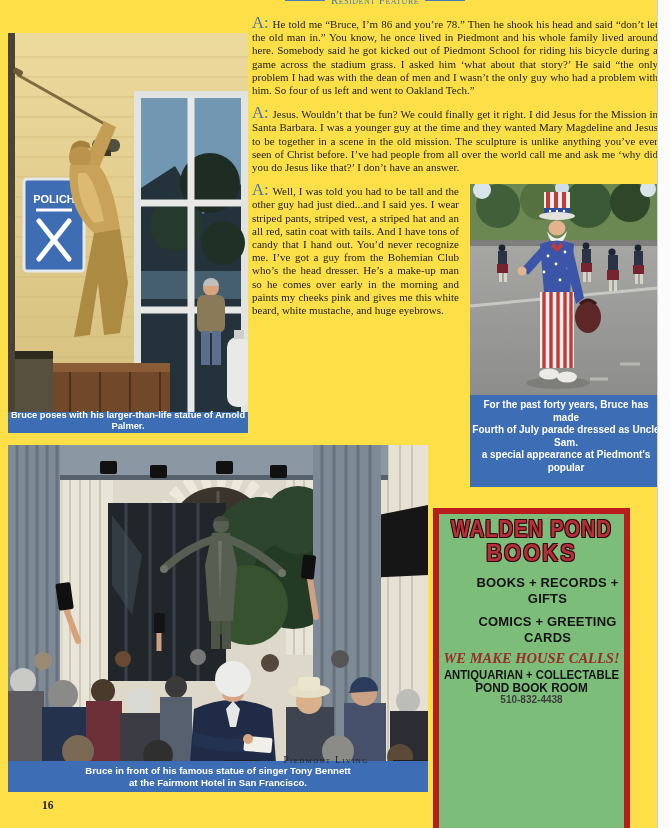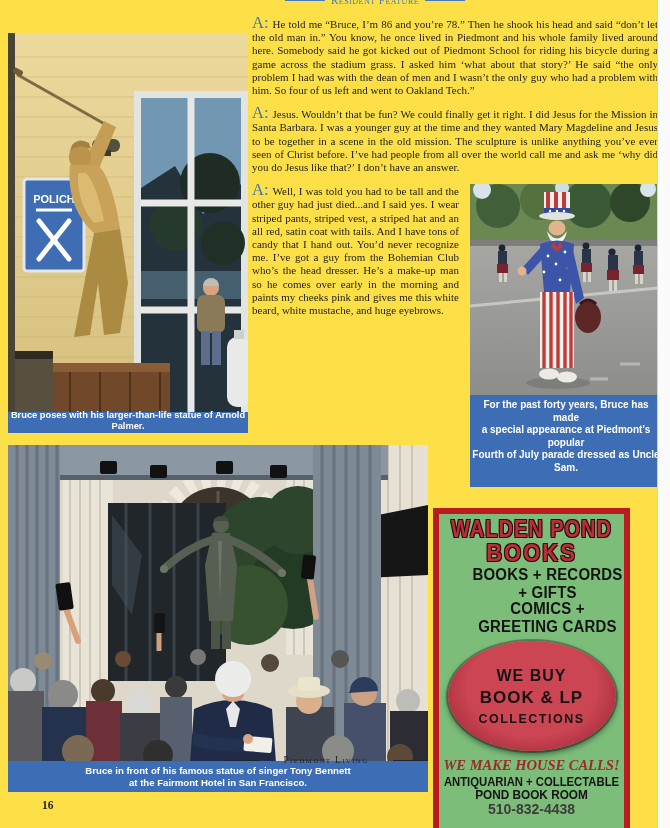--- a/index.html
+++ b/index.html
@@ -38,35 +38,35 @@
   .ph-bennett{left:8px;top:445px;width:420px;height:318px;}
 
   
   .ad{position:absolute;left:433px;top:508px;width:197px;height:336px;box-sizing:border-box;
       background:#7cbd7a;border:6px solid #b91c1c;text-align:center;
       font-family:"Liberation Sans",sans-serif;overflow:hidden;}
   .ad-title1{margin-top:4px;font-size:20px;font-weight:bold;letter-spacing:1px;color:#b6303c;
              transform:scaleY(1.15);text-shadow:1px 1px 0 #35080d,-1px 1px 0 #35080d,1px -1px 0 #35080d,-1px -1px 0 #35080d;}
   .ad-title2{font-size:22px;font-weight:bold;letter-spacing:2px;color:#b6303c;margin-top:-1px;
              transform:scaleY(1.1);text-shadow:1px 1px 0 #35080d,-1px 1px 0 #35080d,1px -1px 0 #35080d,-1px -1px 0 #35080d;}
-  .ad-black{font-size:15px;font-weight:bold;color:#131313;letter-spacing:.2px;margin-top:0;
+  .ad-black{font-size:13px;font-weight:bold;color:#131313;letter-spacing:.2px;margin-top:9px;
             transform:scaleY(1.05);padding-left:32px;}
   .ad-oval{width:168px;height:110px;margin:7px auto 0 auto;border-radius:50%;
            background:radial-gradient(ellipse at 50% 42%,#cb4553 55%,#a92e3e 80%,#6f1b28 100%);
            box-shadow:0 3px 6px rgba(0,0,0,.55), 0 0 0 2px rgba(20,35,20,.35);
            display:flex;flex-direction:column;align-items:center;justify-content:center;color:#141414;}
   .ad-oval .o1{font-size:16px;font-weight:bold;letter-spacing:1px;}
   .ad-oval .o2{font-size:17px;font-weight:bold;letter-spacing:1px;margin-top:3px;}
   .ad-oval .o3{font-size:12.5px;font-weight:bold;letter-spacing:1.5px;margin-top:4px;}
   .ad-house{font-family:"Liberation Serif",serif;font-style:italic;font-weight:bold;
             font-size:14.5px;color:#9c2a2a;margin-top:6px;}
   .ad-anti{font-size:11.3px;font-weight:bold;color:#131313;margin-top:2px;transform:scaleY(1.05);}
   .ad-anti2{font-size:11.8px;font-weight:bold;color:#131313;transform:scaleY(1.05);}
   .ad-addr{font-size:12.8px;font-weight:bold;color:#3c3c3c;margin-top:2px;letter-spacing:.3px;}
-  .ad-phone{font-size:14px;font-weight:bold;color:#3c3c3c;margin-top:-1px;}
+  .ad-phone{font-size:10px;font-weight:bold;color:#3c3c3c;margin-top:-1px;}
 
   
   .footer-num{position:absolute;left:42px;top:799px;font-size:11.5px;font-weight:bold;color:#222;}
   .footer-mag{position:absolute;left:0;top:755px;width:652px;display:flex;align-items:center;
               justify-content:center;gap:24px;color:#222;}
   .footer-mag .ftext{font-size:9.5px;font-variant:small-caps;letter-spacing:1.3px;white-space:nowrap;}
   .frule{width:34px;height:0;border-top:1px solid #222;}
 </style>
 </head>
 <body>
@@ -235,22 +235,22 @@
             <rect x="70" y="108" width="34" height="76" fill="#f0efeb"></rect>
             <path d="M74 108v76M81 108v76M88 108v76M95 108v76M101 108v76" stroke="#c03a3a" stroke-width="3.4"></path>
             <path d="M70 108h34l-2 40h-30z" fill="none"></path>
             <ellipse cx="79" cy="190" rx="10" ry="5.5" fill="#eceae6"></ellipse>
             <ellipse cx="97" cy="193" rx="10" ry="5.5" fill="#eceae6"></ellipse>
           </g>
         </svg>
       </div>
       <div class="cap cap-sam">
         <div>For the past forty years, Bruce has made</div>
+        <div>Fourth of July parade dressed as Uncle Sam.</div>
         <div>a special appearance at Piedmont’s popular</div>
-        <div>Fourth of July parade dressed as Uncle Sam.</div>
       </div>
     </div>
 
     <p><span class="qa-init">A:</span><span>Well, I was told you had to be tall and the other guy had just died...and I said yes. I wear striped pants, striped vest, a striped hat and an all red, satin coat with tails. And I have tons of candy that I hand out. You’d never recognize me. I’ve got a guy from the Bohemian Club who’s the head dresser. He’s a make-up man so he comes over early in the morning and paints my cheeks pink and gives me this white beard, white mustache, and huge eyebrows.</span></p>
   </div>
 
   <div class="photo ph-bennett">
     <svg viewBox="0 0 420 318" width="420" height="318">
       <rect width="420" height="318" fill="#ded8cb"></rect>
       <g>
@@ -355,25 +355,20 @@
   <div class="cap cap-bennett">
     <div>Bruce in front of his famous statue of singer Tony Bennett</div>
     <div>at the Fairmont Hotel in San Francisco.</div>
   </div>
 
   <div class="ad">
     <div class="ad-title1">WALDEN POND</div>
     <div class="ad-title2">BOOKS</div>
     <div class="ad-black">BOOKS + RECORDS + GIFTS</div>
     <div class="ad-black">COMICS + GREETING CARDS</div>
-    <div class="ad-oval">
-      <div class="o1">WE BUY</div>
-      <div class="o2">BOOK &amp; LP</div>
-      <div class="o3">COLLECTIONS</div>
-    </div>
     <div class="ad-house">WE MAKE HOUSE CALLS!</div>
     <div class="ad-anti">ANTIQUARIAN + COLLECTABLE</div>
     <div class="ad-anti2">POND BOOK ROOM</div>
     <div class="ad-phone">510-832-4438</div>
 
   </div>
 
   <div class="footer-num">16</div>
   <div class="footer-mag">
     <span class="frule"></span>

